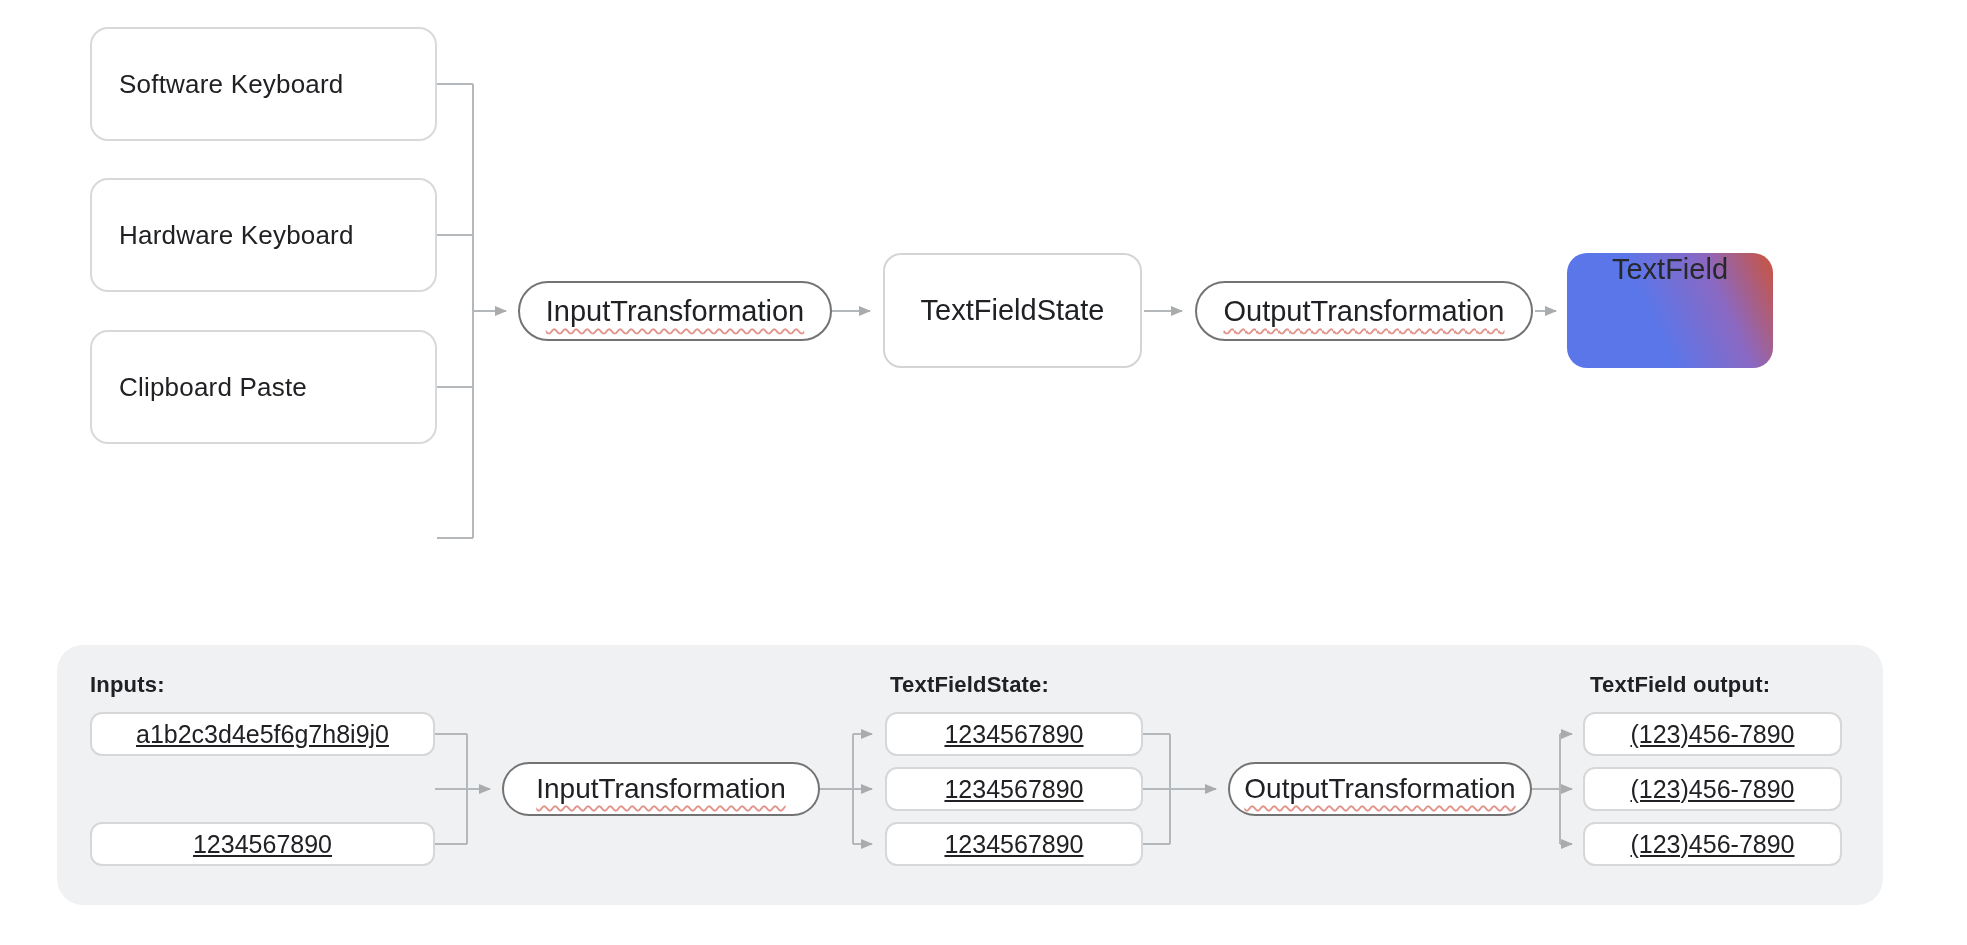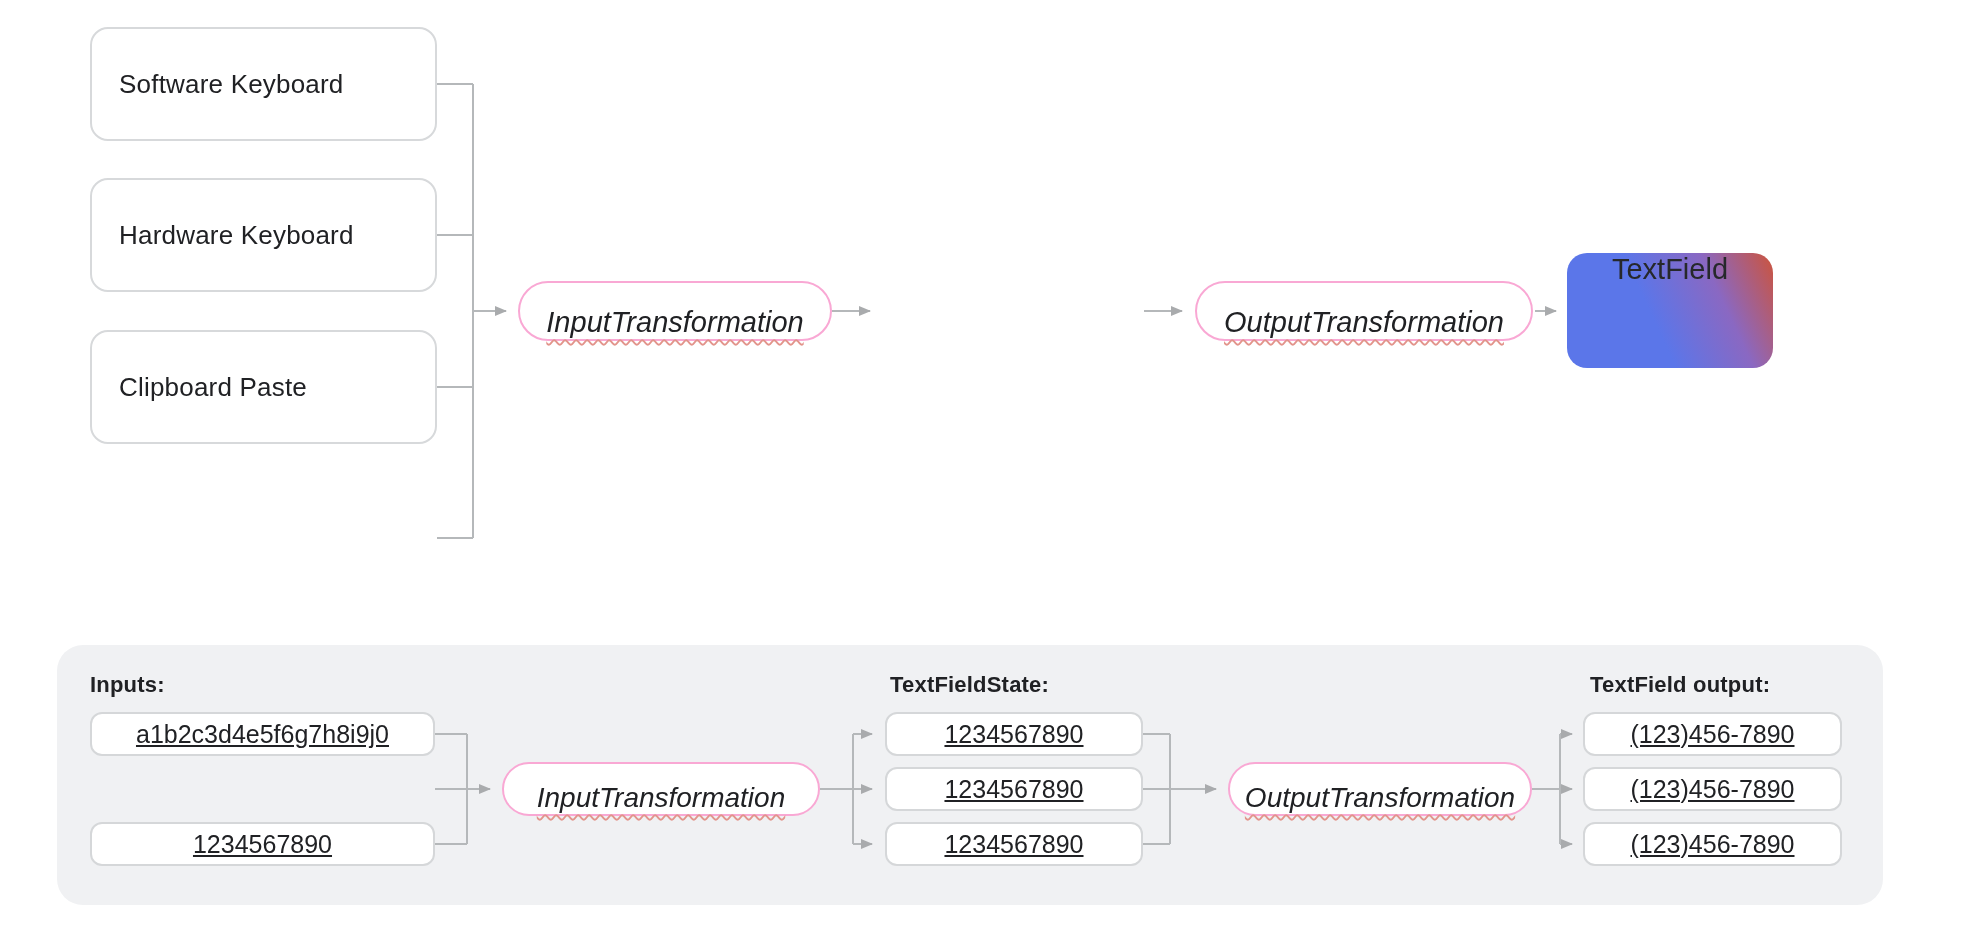--- a/index.html
+++ b/index.html
@@ -10,23 +10,22 @@
   .wires{position:absolute;left:0;top:0;z-index:1;}
   .node{position:absolute;z-index:2;box-sizing:border-box;background:#ffffff;}
 
   
   .src{
     left:90px;width:347px;height:114px;border:2px solid #d7d9db;border-radius:18px;
     display:flex;align-items:center;padding-left:27px;font-size:26px;letter-spacing:.2px;
   }
   
   .pill{
-    border:2px solid #f9a8d4;border-radius:999px;display:flex;align-items:flex-end;justify-content:center;
+    border:2px solid #737373;border-radius:999px;display:flex;align-items:center;justify-content:center;
     font-size:29px;
-    font-style:italic;
   }
   .pill.small{font-size:28px;}
   .squiggle{
     text-decoration-line:underline;text-decoration-style:wavy;
     text-decoration-color:#e2948b;text-decoration-thickness:2px;text-underline-offset:7px;
   }
   
   .statebox{
     border:2px solid #d2d4d6;border-radius:18px;display:flex;align-items:center;justify-content:center;
     font-size:29px;
@@ -94,20 +93,23 @@
       <span>Hardware Keyboard</span>
     </div>
   <div class="node src" style="top:330px">
       <span>Clipboard Paste</span>
     </div>
 
   <div class="node pill" style="left:518px;top:281px;width:314px;height:60px">
     <span class="squiggle">InputTransformation</span>
   </div>
 
+  <div class="node statebox" style="left:883px;top:253px;width:259px;height:115px">
+    <span>TextFieldState</span>
+  </div>
 
   <div class="node pill" style="left:1195px;top:281px;width:338px;height:60px">
     <span class="squiggle">OutputTransformation</span>
   </div>
 
   <div class="node sink" style="left:1567px;top:253px;width:206px;height:115px">
     <span>TextField</span>
   </div>
 
   <div class="panel"></div>

